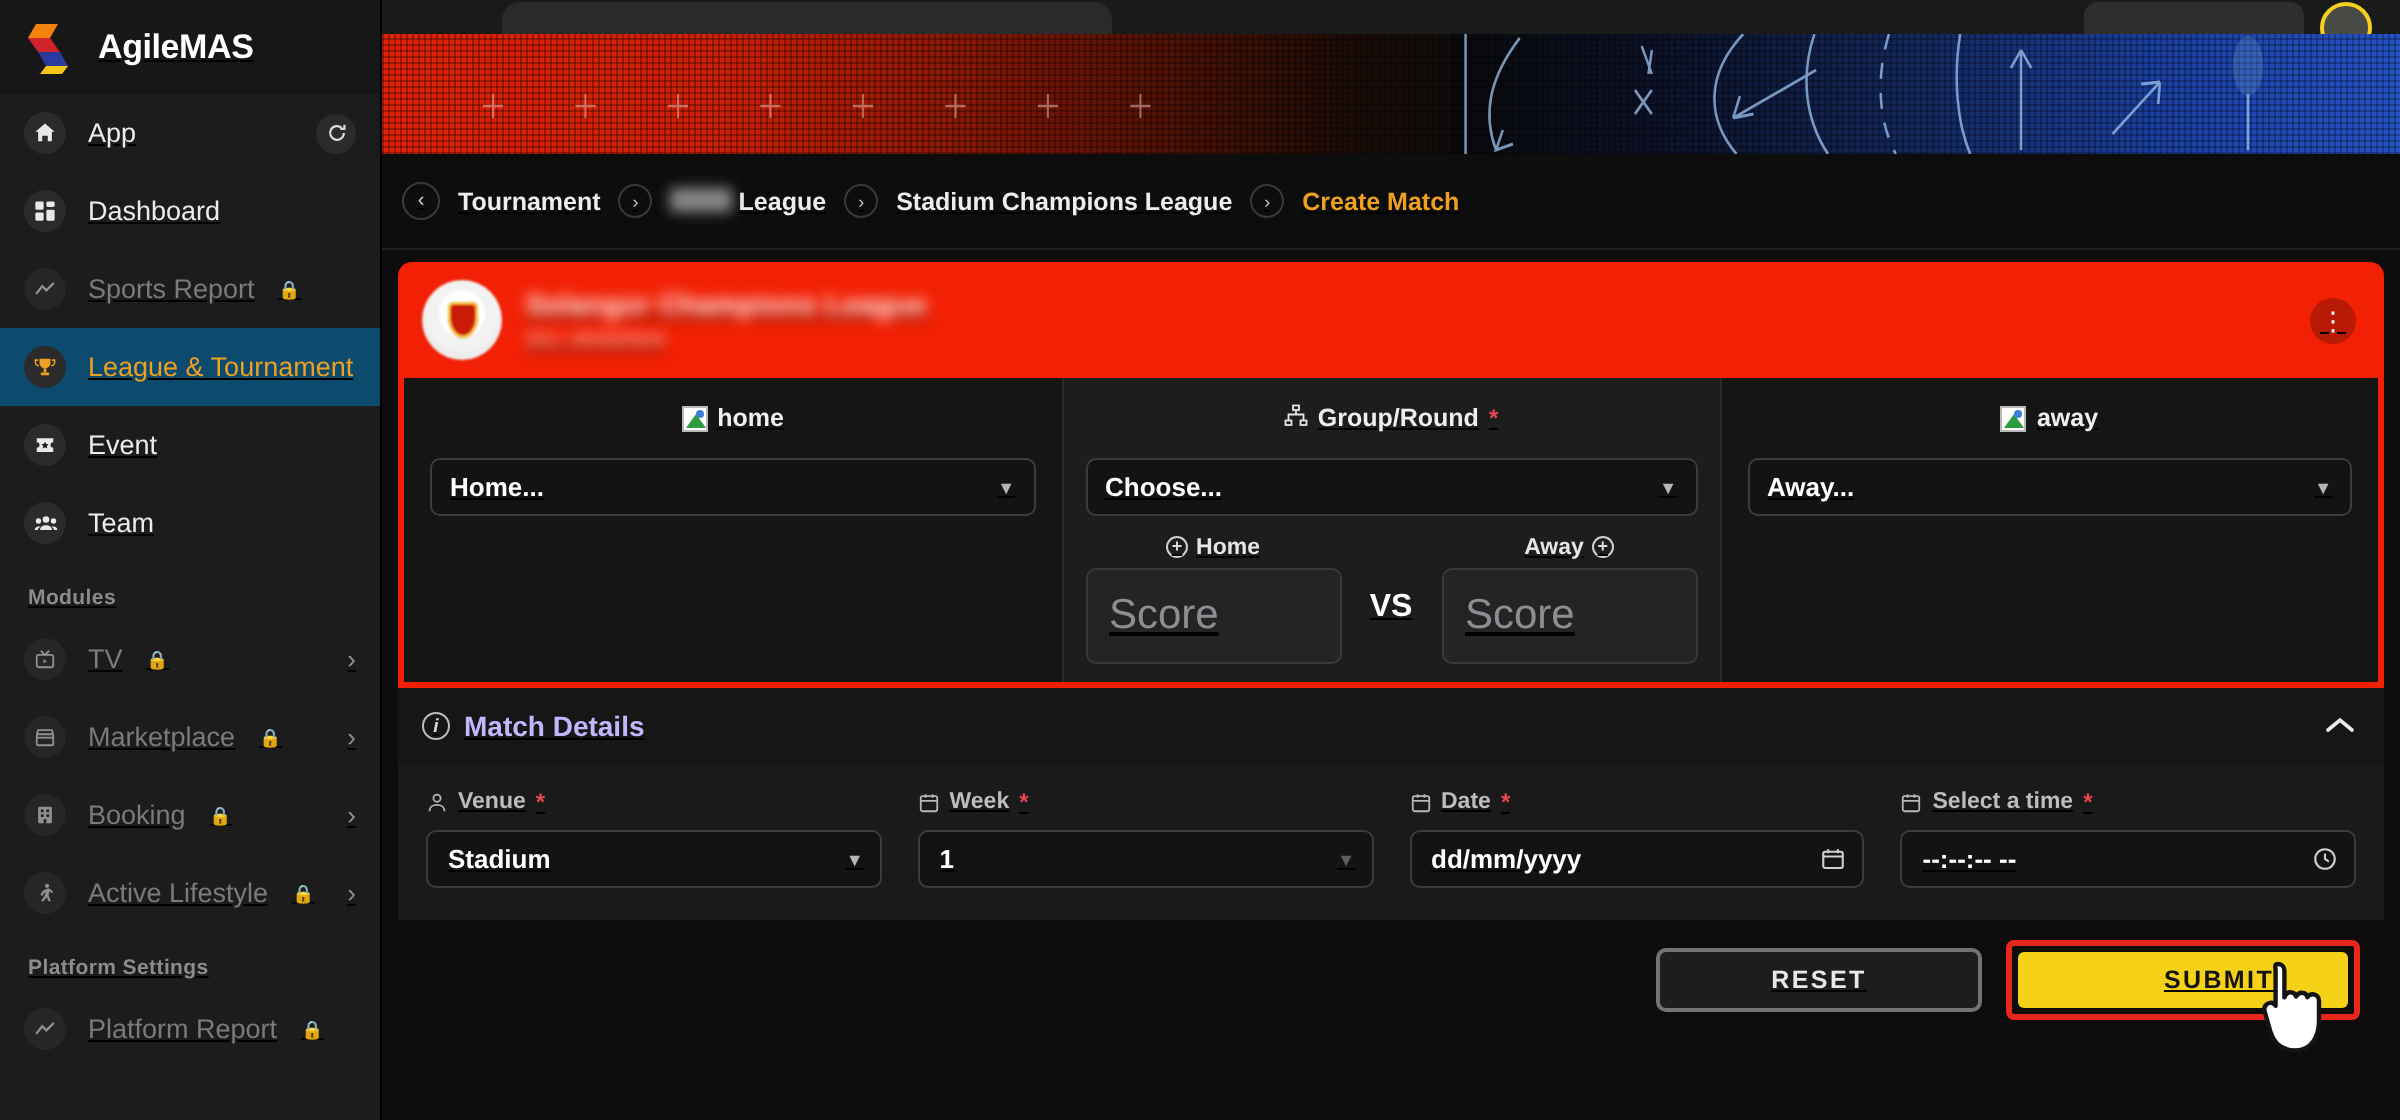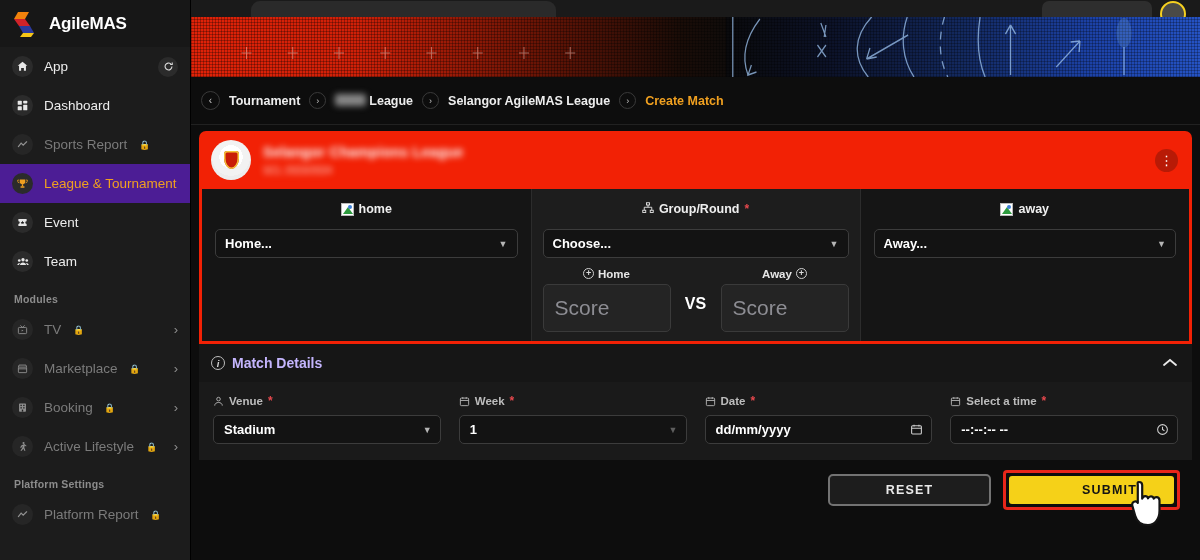--- a/index.html
+++ b/index.html
@@ -2,21 +2,21 @@
 <html><head>
 <meta charset="utf-8">
 <style>
   * { box-sizing: border-box; margin: 0; padding: 0; }
   html, body {
     width: 1200px; height: 560px;
     background: #0d0d0d;
     font-family: "Liberation Sans", sans-serif;
     overflow: hidden;
   }
-  .app { display: flex; width: 1200px; height: 400px; }
+  .app { display: flex; width: 1200px; height: 400px; text-decoration: underline; }
 
   
   .sidebar {
     width: 191px; height: 560px; flex: 0 0 191px;
     background: #1c1c1c;
     border-right: 1px solid #000;
     display: flex; flex-direction: column;
     overflow: hidden;
   }
   .brand {
@@ -27,21 +27,21 @@
   }
   .brand-logo { width: 26px; height: 28px; position: relative; }
   .brand-name {
     color: #fff; font-size: 17px; font-weight: bold; letter-spacing: -0.2px;
   }
   .nav { flex: 1; overflow: hidden; }
   .nav-item {
     height: 39px; display: flex; align-items: center;
     padding: 0 12px; gap: 11px; position: relative;
   }
-  .nav-item.active { background: #4c1d95; }
+  .nav-item.active { background: #0c4a6e; }
   .nav-ico {
     width: 21px; height: 21px; flex: 0 0 21px; border-radius: 50%;
     background: #2b2b2b; color: #e8e8e8;
     display: flex; align-items: center; justify-content: center;
     font-size: 11px; line-height: 1;
   }
   .nav-ico svg { display: block; }
   .nav-label { font-size: 13.5px; color: #ececec; font-weight: 500; white-space: nowrap;}
   .nav-item.muted .nav-label { color: #7b7b7b; }
   .nav-item.muted .nav-ico { background: #262626; }
@@ -476,21 +476,21 @@
 
     <div class="crumbs">
       <span class="crumb-back">‹</span>
       <span class="crumb">Tournament</span>
       <span class="crumb-sep">›</span>
       <span class="crumb redacted">
           <span class="blur"></span>
           <span>League</span>
         </span>
       <span class="crumb-sep">›</span>
-      <span class="crumb">Selangor AgileMAS League</span>
+      <span class="crumb">Stadium Champions League</span>
       <span class="crumb-sep">›</span>
       <span class="crumb current">Create Match</span>
     </div>
 
     <div class="card">
 
       <div class="league-bar">
         <span class="league-crest">
             <i></i>
           </span>

